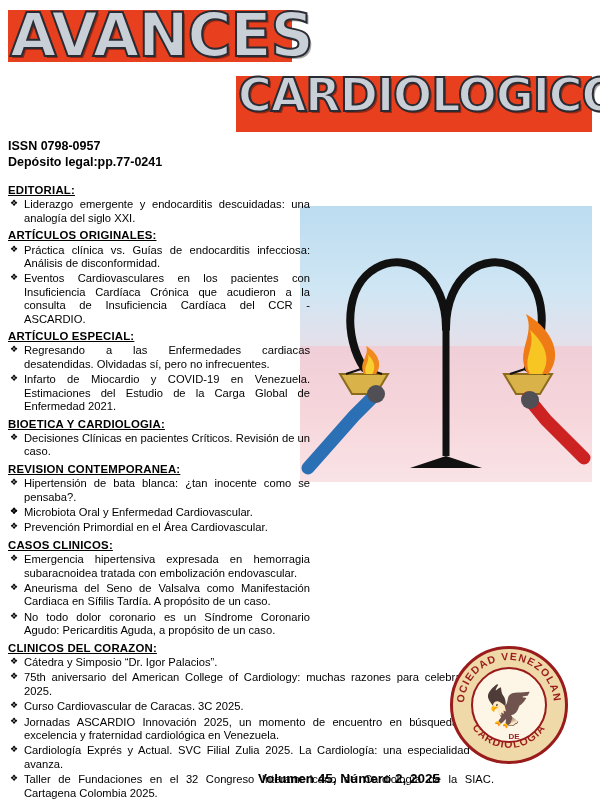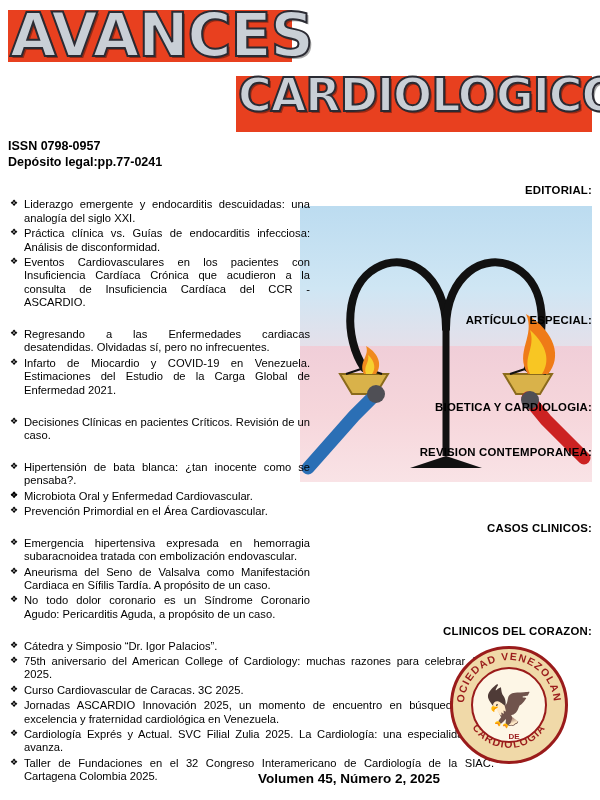--- a/index.html
+++ b/index.html
@@ -97,25 +97,25 @@
   .toc {
     position: absolute;
     left: 8px;
     top: 0;
     width: 584px;
     font-size: 11.2px;
     line-height: 13.4px;
   }
   .sec-head {
     font-weight: bold;
+    text-decoration: underline;
     font-size: 11.4px;
     margin-top: 4px;
     margin-bottom: 1px;
     letter-spacing: 0.2px;
-    text-align: right;
   }
   .sec-head.first { margin-top: 2px; }
   ul.items {
     list-style: none;
     margin: 0;
     padding: 0;
   }
   ul.items li {
     position: relative;
     padding-left: 16px;
@@ -248,20 +248,21 @@
     </svg>
   </div>
 
   <div class="toc">
 
     <div class="sec-head first">EDITORIAL:</div>
     <ul class="items narrow">
       <li><span class="bullet">❖</span><span>Liderazgo emergente y endocarditis descuidadas: una analogía del siglo XXI.</span></li>
     </ul>
 
+    <div class="sec-head">ARTÍCULOS ORIGINALES:</div>
     <ul class="items narrow">
       <li><span class="bullet">❖</span><span>Práctica clínica vs. Guías de endocarditis infecciosa: Análisis de disconformidad.</span></li>
       <li><span class="bullet">❖</span><span>Eventos Cardiovasculares en los pacientes con Insuficiencia Cardíaca Crónica que acudieron a la consulta de Insuficiencia Cardíaca del CCR - ASCARDIO.</span></li>
     </ul>
 
     <div class="sec-head">ARTÍCULO ESPECIAL:</div>
     <ul class="items narrow">
       <li><span class="bullet">❖</span><span>Regresando a las Enfermedades cardiacas desatendidas. Olvidadas sí, pero no infrecuentes.</span></li>
       <li><span class="bullet">❖</span><span>Infarto de Miocardio y COVID-19 en Venezuela. Estimaciones del Estudio de la Carga Global de Enfermedad 2021.</span></li>
     </ul>

